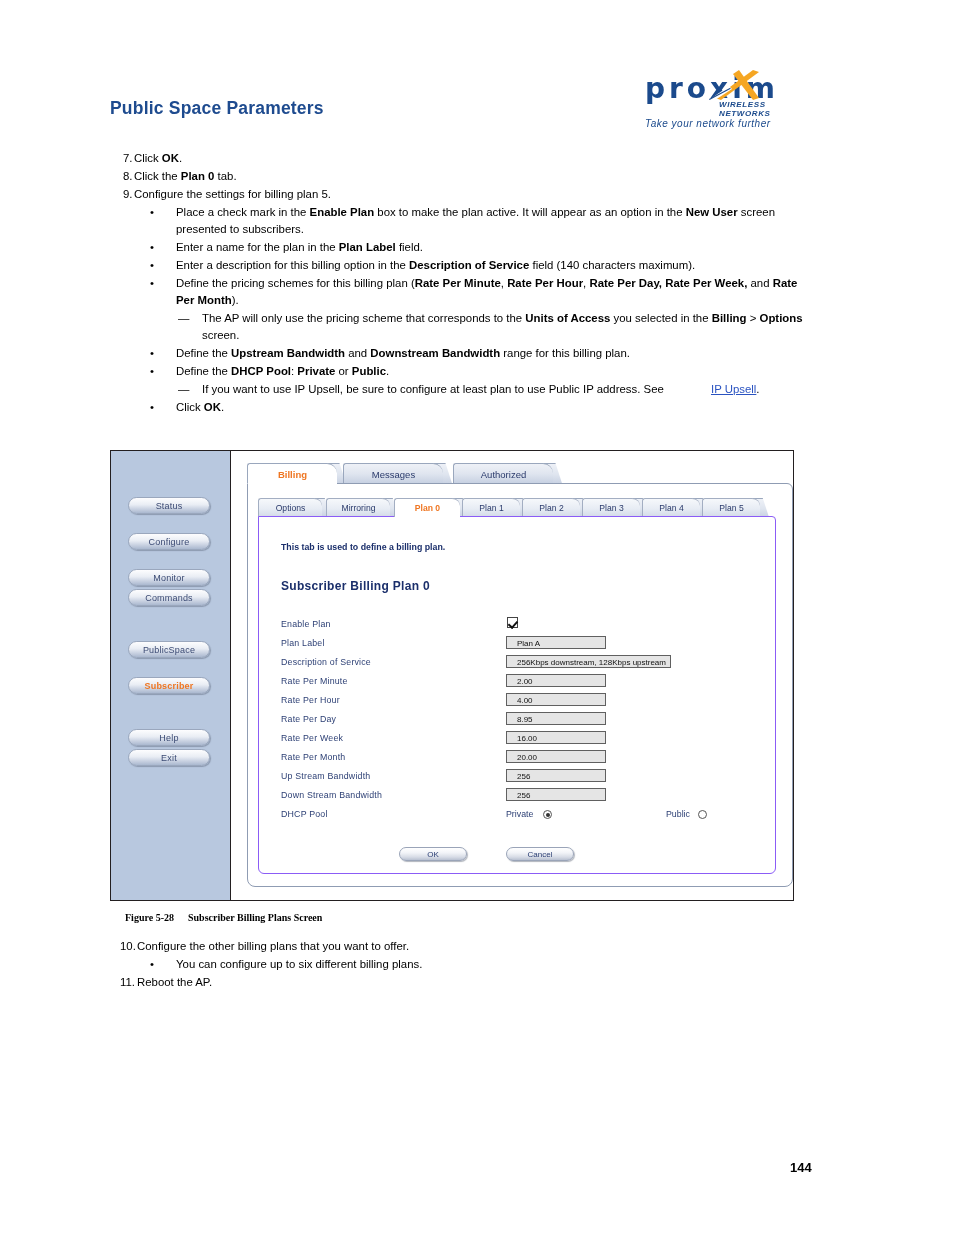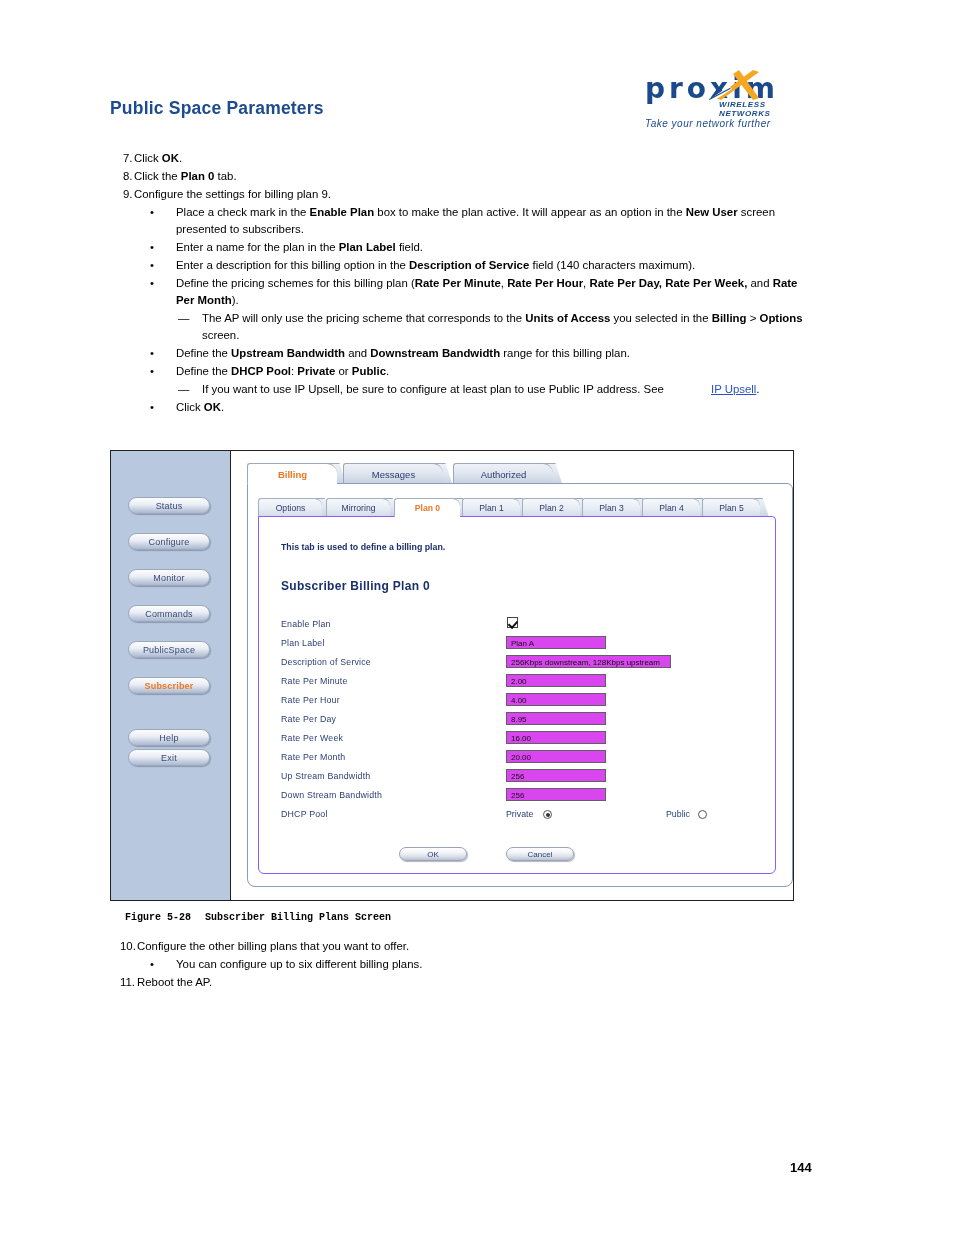--- a/index.html
+++ b/index.html
@@ -112,22 +112,22 @@
     position:absolute;left:22px;top:25px;font-size:8.8px;font-weight:bold;color:#1b2f6b;
   }
   .sect{
     position:absolute;left:22px;top:62px;font-size:12px;font-weight:bold;color:#1b2f6b;
     letter-spacing:.3px;
   }
   .frow{position:absolute;left:22px;width:480px;height:18.6px;}
   .flabel{position:absolute;left:0;top:2px;font-size:8.8px;color:#2c3f74;letter-spacing:.2px;}
   .finput{
     position:absolute;left:225px;top:0;height:13px;width:100px;
-    border:1px solid #606060;background:#d946ef;font-size:8px;color:#111;
-    line-height:13px;padding-left:4px;box-sizing:border-box;white-space:nowrap;overflow:hidden;
+    border:1px solid #606060;background:#e5e5e5;font-size:8px;color:#111;
+    line-height:13px;padding-left:10px;box-sizing:border-box;white-space:nowrap;overflow:hidden;
   }
   .finput.wide{width:165px;}
   .chk{
     position:absolute;left:226px;top:0;width:11px;height:11px;
     border:1px solid #444;background:#fff;box-sizing:border-box;
   }
   .chk:after{
     content:"";position:absolute;left:2px;top:1px;width:3.5px;height:7px;
     border-right:2px solid #111;border-bottom:2px solid #111;
     transform:rotate(42deg);
@@ -144,21 +144,21 @@
   .btnrow{position:absolute;left:0;top:330px;width:518px;}
   .fbtn{
     position:absolute;width:68px;height:14px;border-radius:7px;
     background:linear-gradient(to bottom,#ffffff 0%,#f2f4f8 40%,#d7dce6 75%,#b9c1d1 100%);
     border:1px solid #9aa4b8;box-shadow:1px 1px 1px rgba(60,70,90,.4);
     font-size:8px;color:#2c3f74;text-align:center;line-height:14px;box-sizing:border-box;
   }
 
   .figcap{
     position:absolute;left:125px;top:912px;font-size:10px;font-weight:bold;
-    font-family:Liberation Mono, monospace;color:#000;text-align:center;
+    font-family:Liberation Serif, serif;color:#000;text-align:center;
   }
   .figcap .sp{display:inline-block;width:14px;}
 
   .steps2{position:absolute;left:110px;top:938px;width:700px;font-size:11.4px;line-height:17px;}
   .pageno{
     position:absolute;left:790px;top:1160px;font-size:13px;font-weight:bold;color:#000;
   }
 </style>
 </head>
 <body>
@@ -190,21 +190,21 @@
       <span class="txt"><span>Click </span><b>OK</b><span>.</span></span>
     </div>
 
     <div class="li">
       <span class="num">8.</span>
       <span class="txt"><span>Click the </span><b>Plan 0</b><span> tab.</span></span>
     </div>
 
     <div class="li">
       <span class="num">9.</span>
-      <span class="txt">Configure the settings for billing plan 9.</span>
+      <span class="txt">Configure the settings for billing plan 5.</span>
     </div>
 
     <div class="lvl2">
       <span class="bul">•</span>
       <span class="txt"><span>Place a check mark in the </span><b>Enable Plan</b><span> box to make the plan active. It will appear as an option in the </span><b>New User</b><span> screen presented to subscribers.</span></span>
     </div>
 
     <div class="lvl2">
       <span class="bul">•</span>
       <span class="txt"><span>Enter a name for the plan in the </span><b>Plan Label</b><span> field.</span></span>
@@ -245,21 +245,21 @@
       <span class="txt"><span>Click </span><b>OK</b><span>.</span></span>
     </div>
   </div>
 
   <div class="figure">
 
     <div class="sidebar">
       <div class="sb-btn" style="top:46px">Status</div>
       <div class="sb-btn" style="top:82px">Configure</div>
       <div class="sb-btn" style="top:118px">Monitor</div>
-      <div class="sb-btn" style="top:154px">Commands</div>
+      <div class="sb-btn" style="top:138px">Commands</div>
       <div class="sb-btn" style="top:190px">PublicSpace</div>
       <div class="sb-btn active" style="top:226px">Subscriber</div>
       <div class="sb-btn" style="top:278px">Help</div>
       <div class="sb-btn" style="top:298px">Exit</div>
     </div>
 
     <div class="tabarea">
 
       <div class="tabstrip1">
         <div class="tab-slant" style="left:84px"></div>

